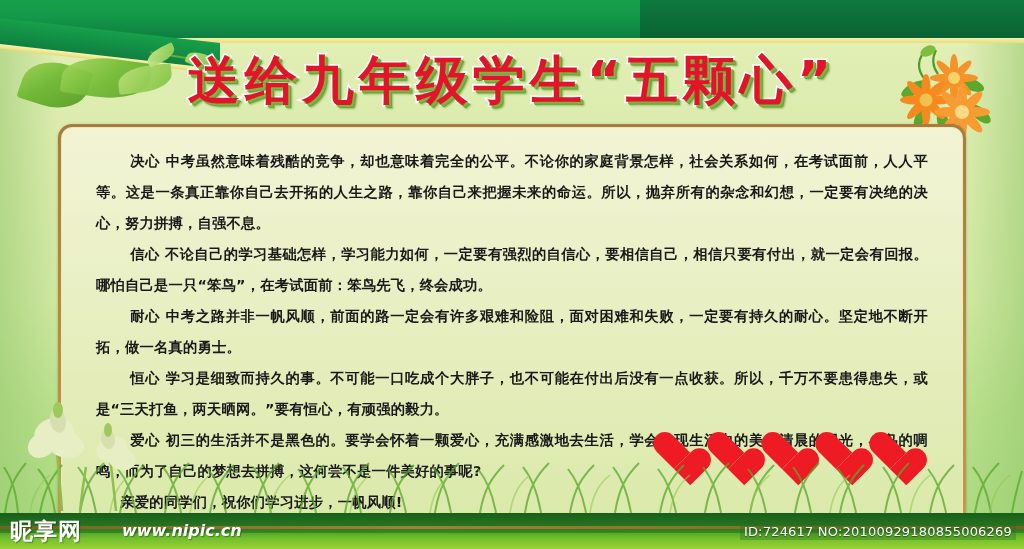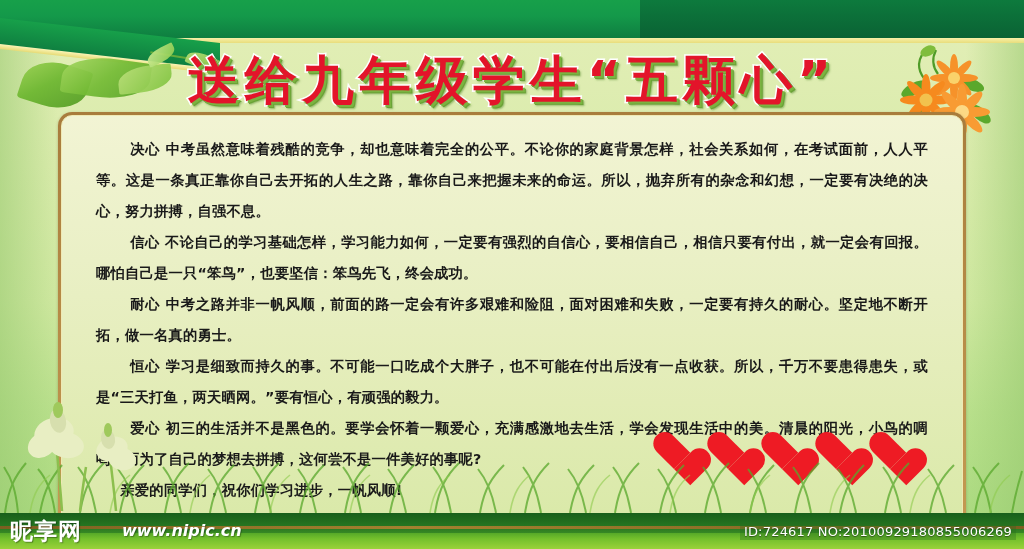--- a/index.html
+++ b/index.html
@@ -64,21 +64,21 @@
   .leaf-stem {
     position: absolute; left: 150px; top: 56px; width: 60px; height: 2px;
     background: #7ab43a; transform: rotate(9deg); z-index: 4; opacity:.8;
   }
 
   
   .flowers { position: absolute; right: 22px; top: 44px; width: 118px; height: 92px; z-index: 5; }
 
   
   .panel-outer {
-    position: absolute; left: 58px; top: 112px; width: 908px; height: 418px;
+    position: absolute; left: 58px; top: 124px; width: 908px; height: 418px;
     border-radius: 14px;
     background: linear-gradient(180deg,#a87c3c,#c49a52);
     padding: 3px;
     z-index: 6;
     box-shadow: 0 1px 3px rgba(90,70,30,.35);
   }
   .panel-inner {
     width: 100%; height: 100%;
     border-radius: 11px;
     border: 1px solid #efe9b4;
@@ -275,21 +275,21 @@
   </svg>
 
   <div class="title-wrap">
     <span class="title">送给九年级学生“五颗心”</span>
   </div>
 
   <div class="panel-outer">
     <div class="panel-inner">
       <div class="body-text">
         <p>决心  中考虽然意味着残酷的竞争，却也意味着完全的公平。不论你的家庭背景怎样，社会关系如何，在考试面前，人人平等。这是一条真正靠你自己去开拓的人生之路，靠你自己来把握未来的命运。所以，抛弃所有的杂念和幻想，一定要有决绝的决心，努力拼搏，自强不息。</p>
-        <p>信心  不论自己的学习基础怎样，学习能力如何，一定要有强烈的自信心，要相信自己，相信只要有付出，就一定会有回报。哪怕自己是一只“笨鸟”，也要坚信：笨鸟先飞，终会成功。</p>
+        <p>信心  不论自己的学习基础怎样，学习能力如何，一定要有强烈的自信心，要相信自己，相信只要有付出，就一定会有回报。哪怕自己是一只“笨鸟”，在考试面前：笨鸟先飞，终会成功。</p>
         <p>耐心  中考之路并非一帆风顺，前面的路一定会有许多艰难和险阻，面对困难和失败，一定要有持久的耐心。坚定地不断开拓，做一名真的勇士。</p>
         <p>恒心 学习是细致而持久的事。不可能一口吃成个大胖子，也不可能在付出后没有一点收获。所以，千万不要患得患失，或是“三天打鱼，两天晒网。”要有恒心，有顽强的毅力。</p>
         <p>爱心  初三的生活并不是黑色的。要学会怀着一颗爱心，充满感激地去生活，学会发现生活中的美。清晨的阳光，小鸟的啁鸣，而为了自己的梦想去拼搏，这何尝不是一件美好的事呢?</p>
         <p class="noindent">亲爱的同学们，祝你们学习进步，一帆风顺!</p>
       </div>
     </div>
   </div>
 
   <div class="hearts">
     <div class="heart"></div>

